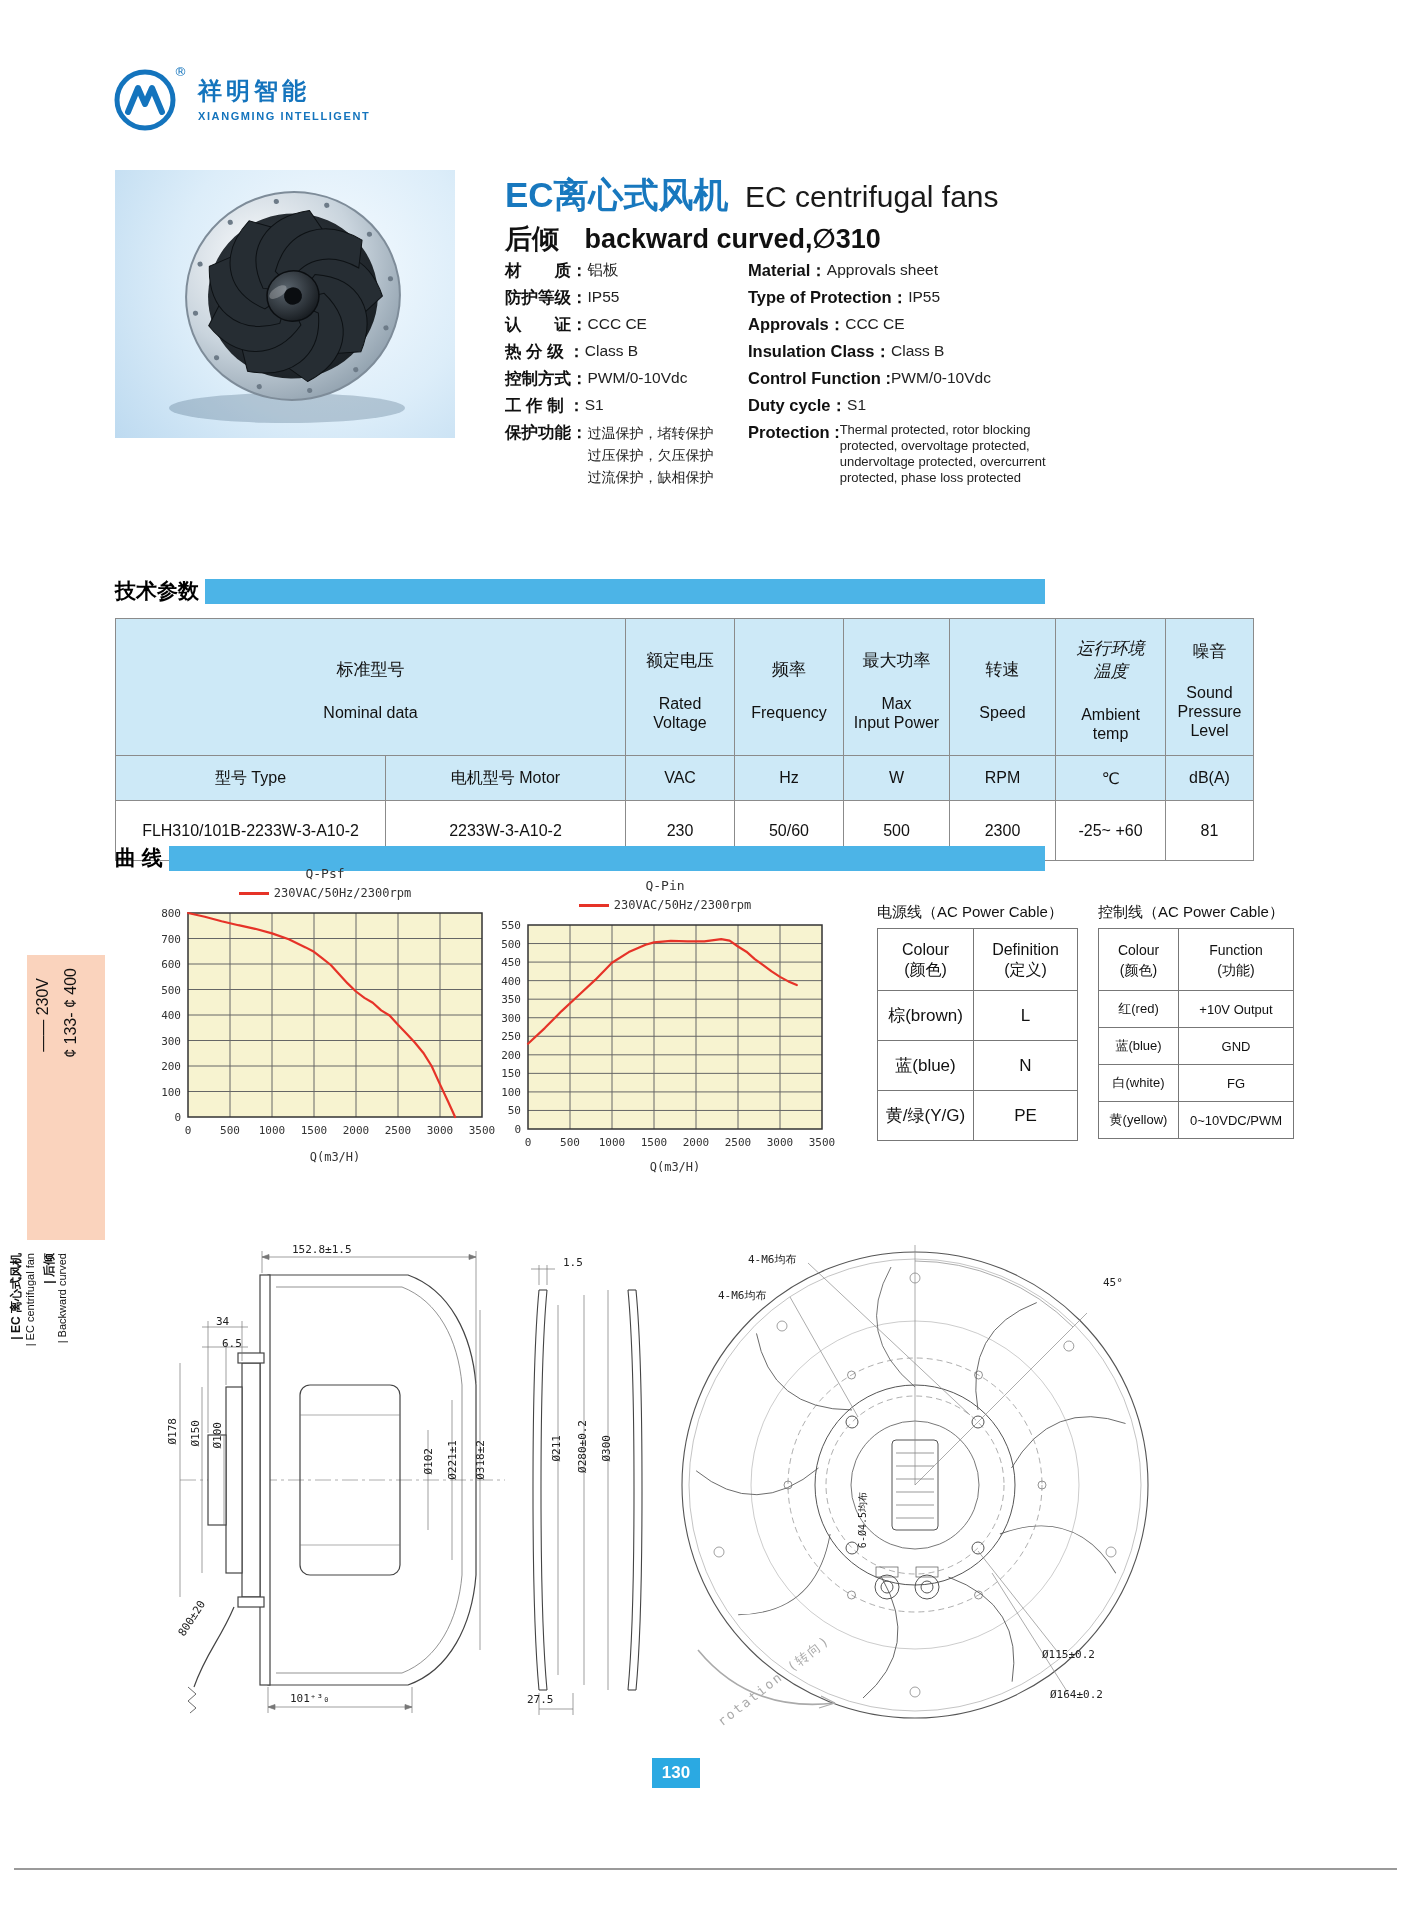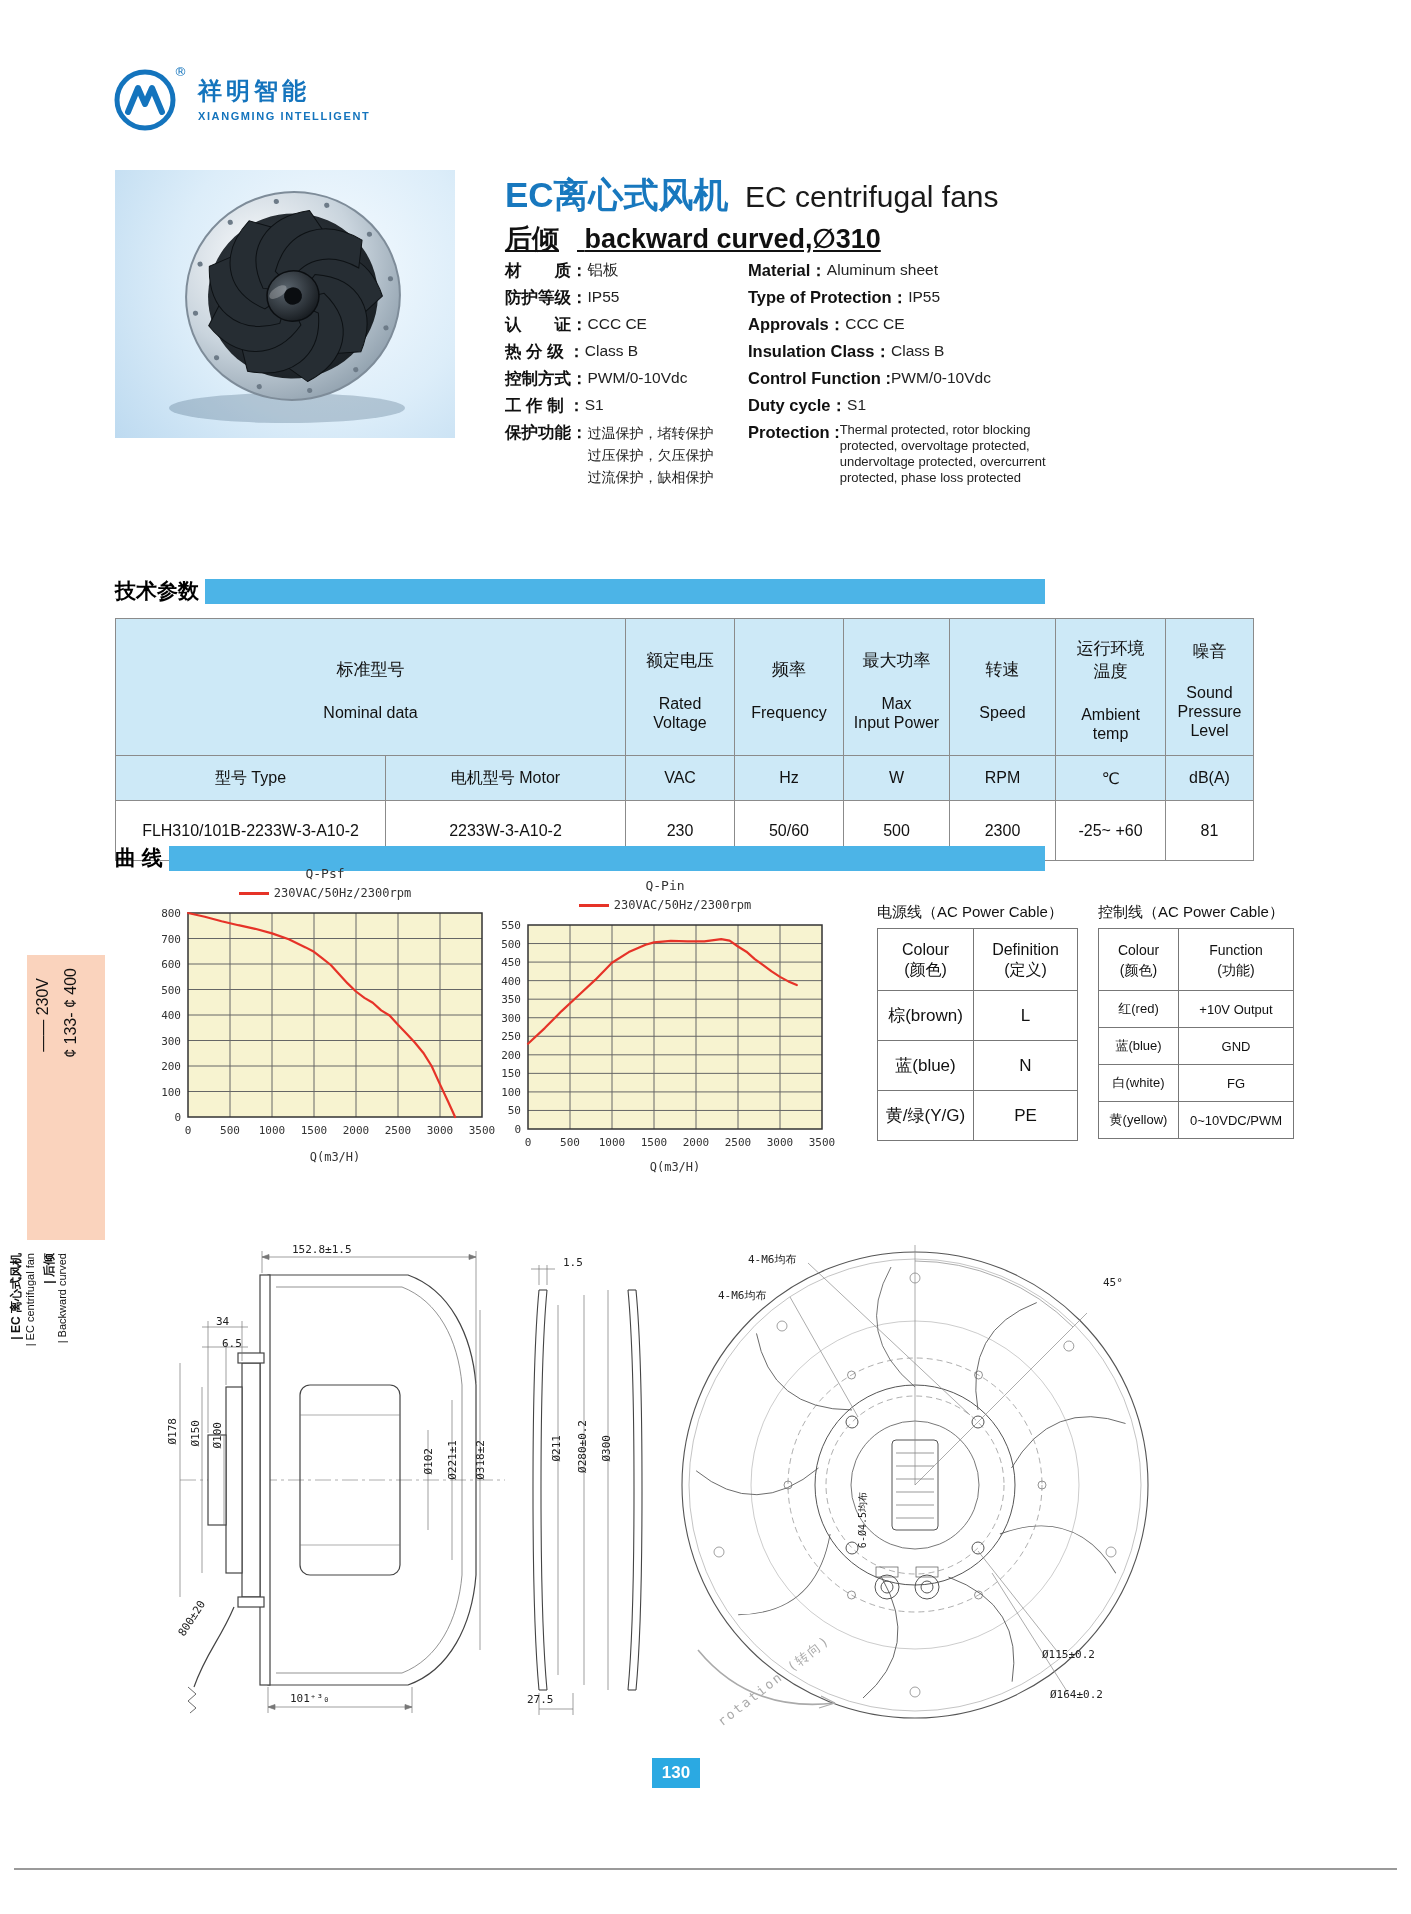--- a/index.html
+++ b/index.html
@@ -13,21 +13,21 @@
   .logo-en{font-size:11px;font-weight:bold;color:#1474bd;letter-spacing:1.6px;margin-top:3px;}
 
   
   .photo{left:115px;top:170px;width:340px;height:268px;
          background:radial-gradient(circle at 62% 38%, #f6fbff 0%, #dcedf9 55%, #bddaf0 100%);}
 
   
   .title-row{left:505px;top:172px;width:800px;white-space:nowrap;}
   .title-cn{font-size:35px;font-weight:bold;color:#1878be;}
   .title-en{font-size:30px;color:#1a1a1a;margin-left:12px;font-weight:500;}
-  .subtitle{left:505px;top:221px;font-size:27px;font-weight:bold;color:#111;text-decoration:underline;}
+  .subtitle{left:505px;top:221px;font-size:27px;font-weight:bold;color:#111;}
   .subtitle .sub-cn{margin-right:18px;}
 
   .spec-col{line-height:20px;}
   .spec-row{margin-bottom:7px;display:flex;}
   .spec-label{font-weight:bold;font-size:16.5px;white-space:pre;}
   .spec-value{font-size:15.5px;color:#222;white-space:pre-line;}
   .spec-cn{left:505px;top:260px;width:250px;}
   .spec-en{left:748px;top:260px;width:560px;}
   .small-val{font-size:13px;line-height:16px;}
 
@@ -195,21 +195,21 @@
         <span class="spec-label">保护功能：</span>
         <span class="spec-value" style="font-size:14px;line-height:22px;">过温保护，堵转保护
 过压保护，欠压保护
 过流保护，缺相保护</span>
       </div>
   </div>
 
   <div class="abs spec-col spec-en">
     <div class="spec-row">
         <span class="spec-label">Material：</span>
-        <span class="spec-value">Aluminum sheet</span>
+        <span class="spec-value">Approvals sheet</span>
       </div>
     <div class="spec-row">
         <span class="spec-label">Type of Protection：</span>
         <span class="spec-value">IP55</span>
       </div>
     <div class="spec-row">
         <span class="spec-label">Approvals：</span>
         <span class="spec-value">CCC  CE</span>
       </div>
     <div class="spec-row">
@@ -267,21 +267,21 @@
       <td class="h1cell">
             <span class="th-cn">最大功率</span>
             <span class="th-en">Max
 Input Power</span>
           </td>
       <td class="h1cell">
             <span class="th-cn">转速</span>
             <span class="th-en">Speed</span>
           </td>
       <td class="h1cell">
-            <span class="th-cn" style="white-space:pre-line;">运行环境
+            <span class="th-cn" style="white-space:pre-line;font-style:italic;">运行环境
 温度</span>
             <span class="th-en">Ambient
 temp</span>
           </td>
       <td class="h1cell">
             <span class="th-cn">噪音</span>
             <span class="th-en" style="margin-top:20px;">Sound
 Pressure
 Level</span>
           </td>

